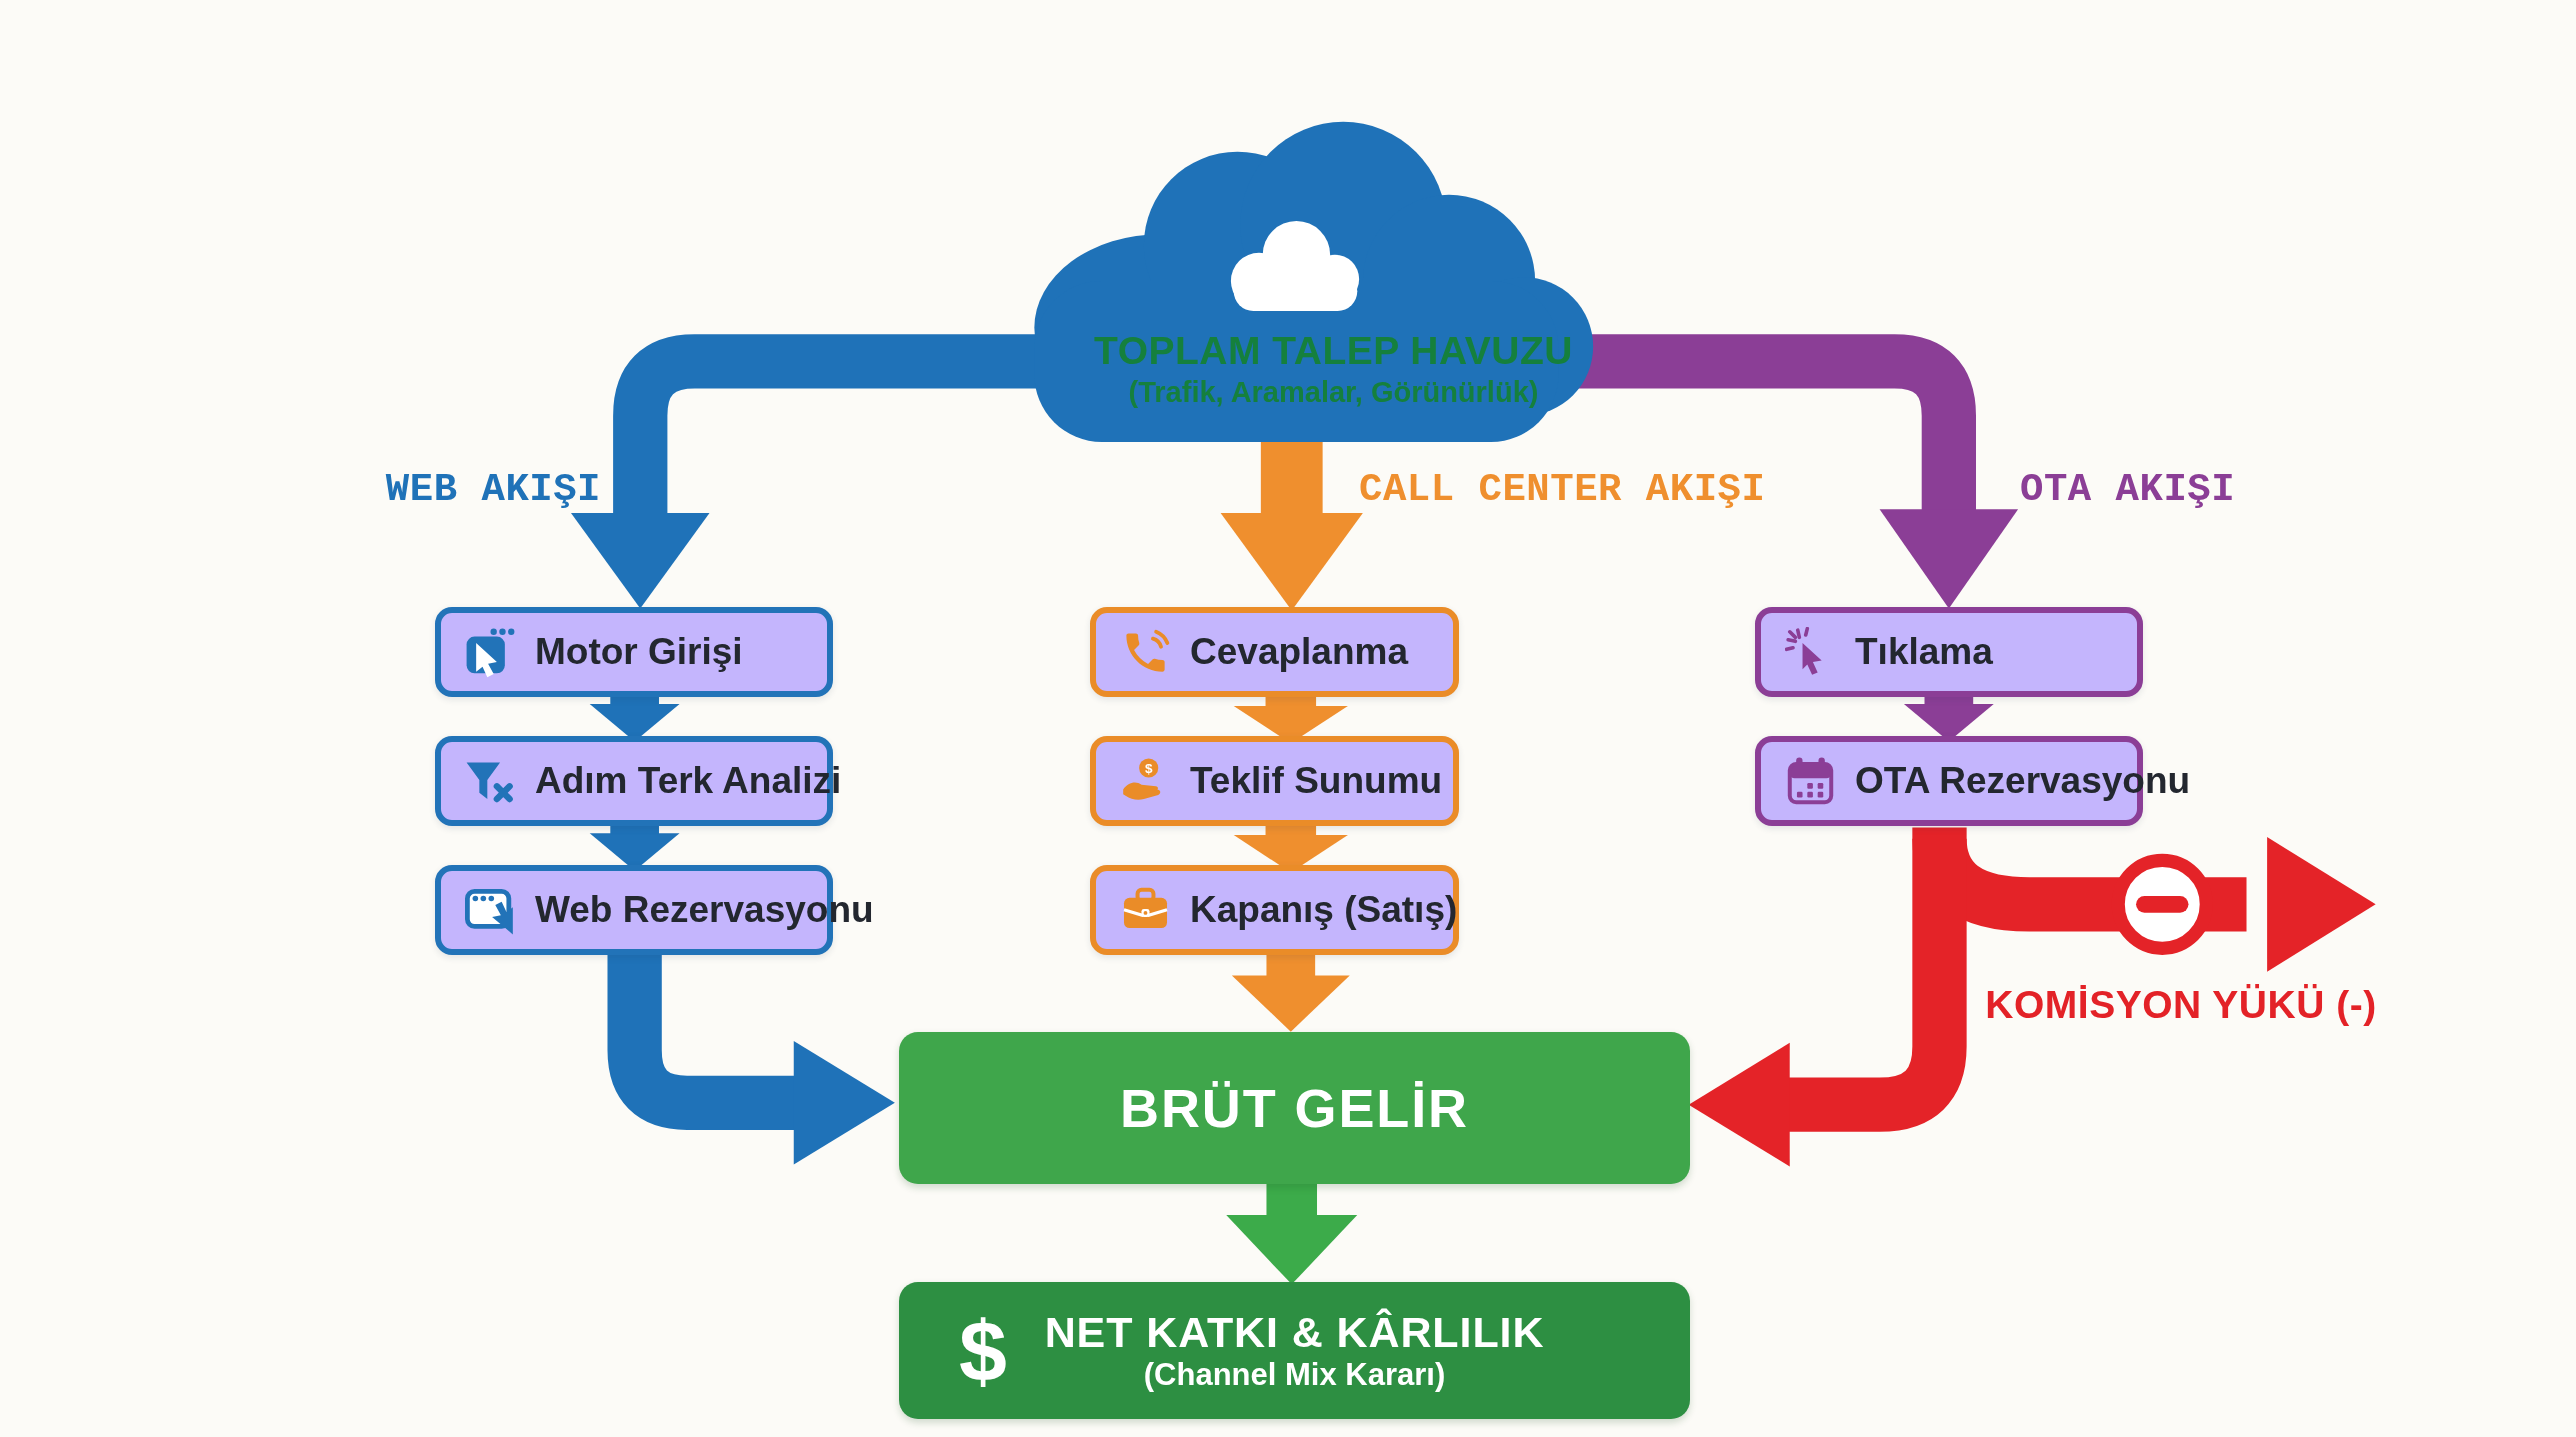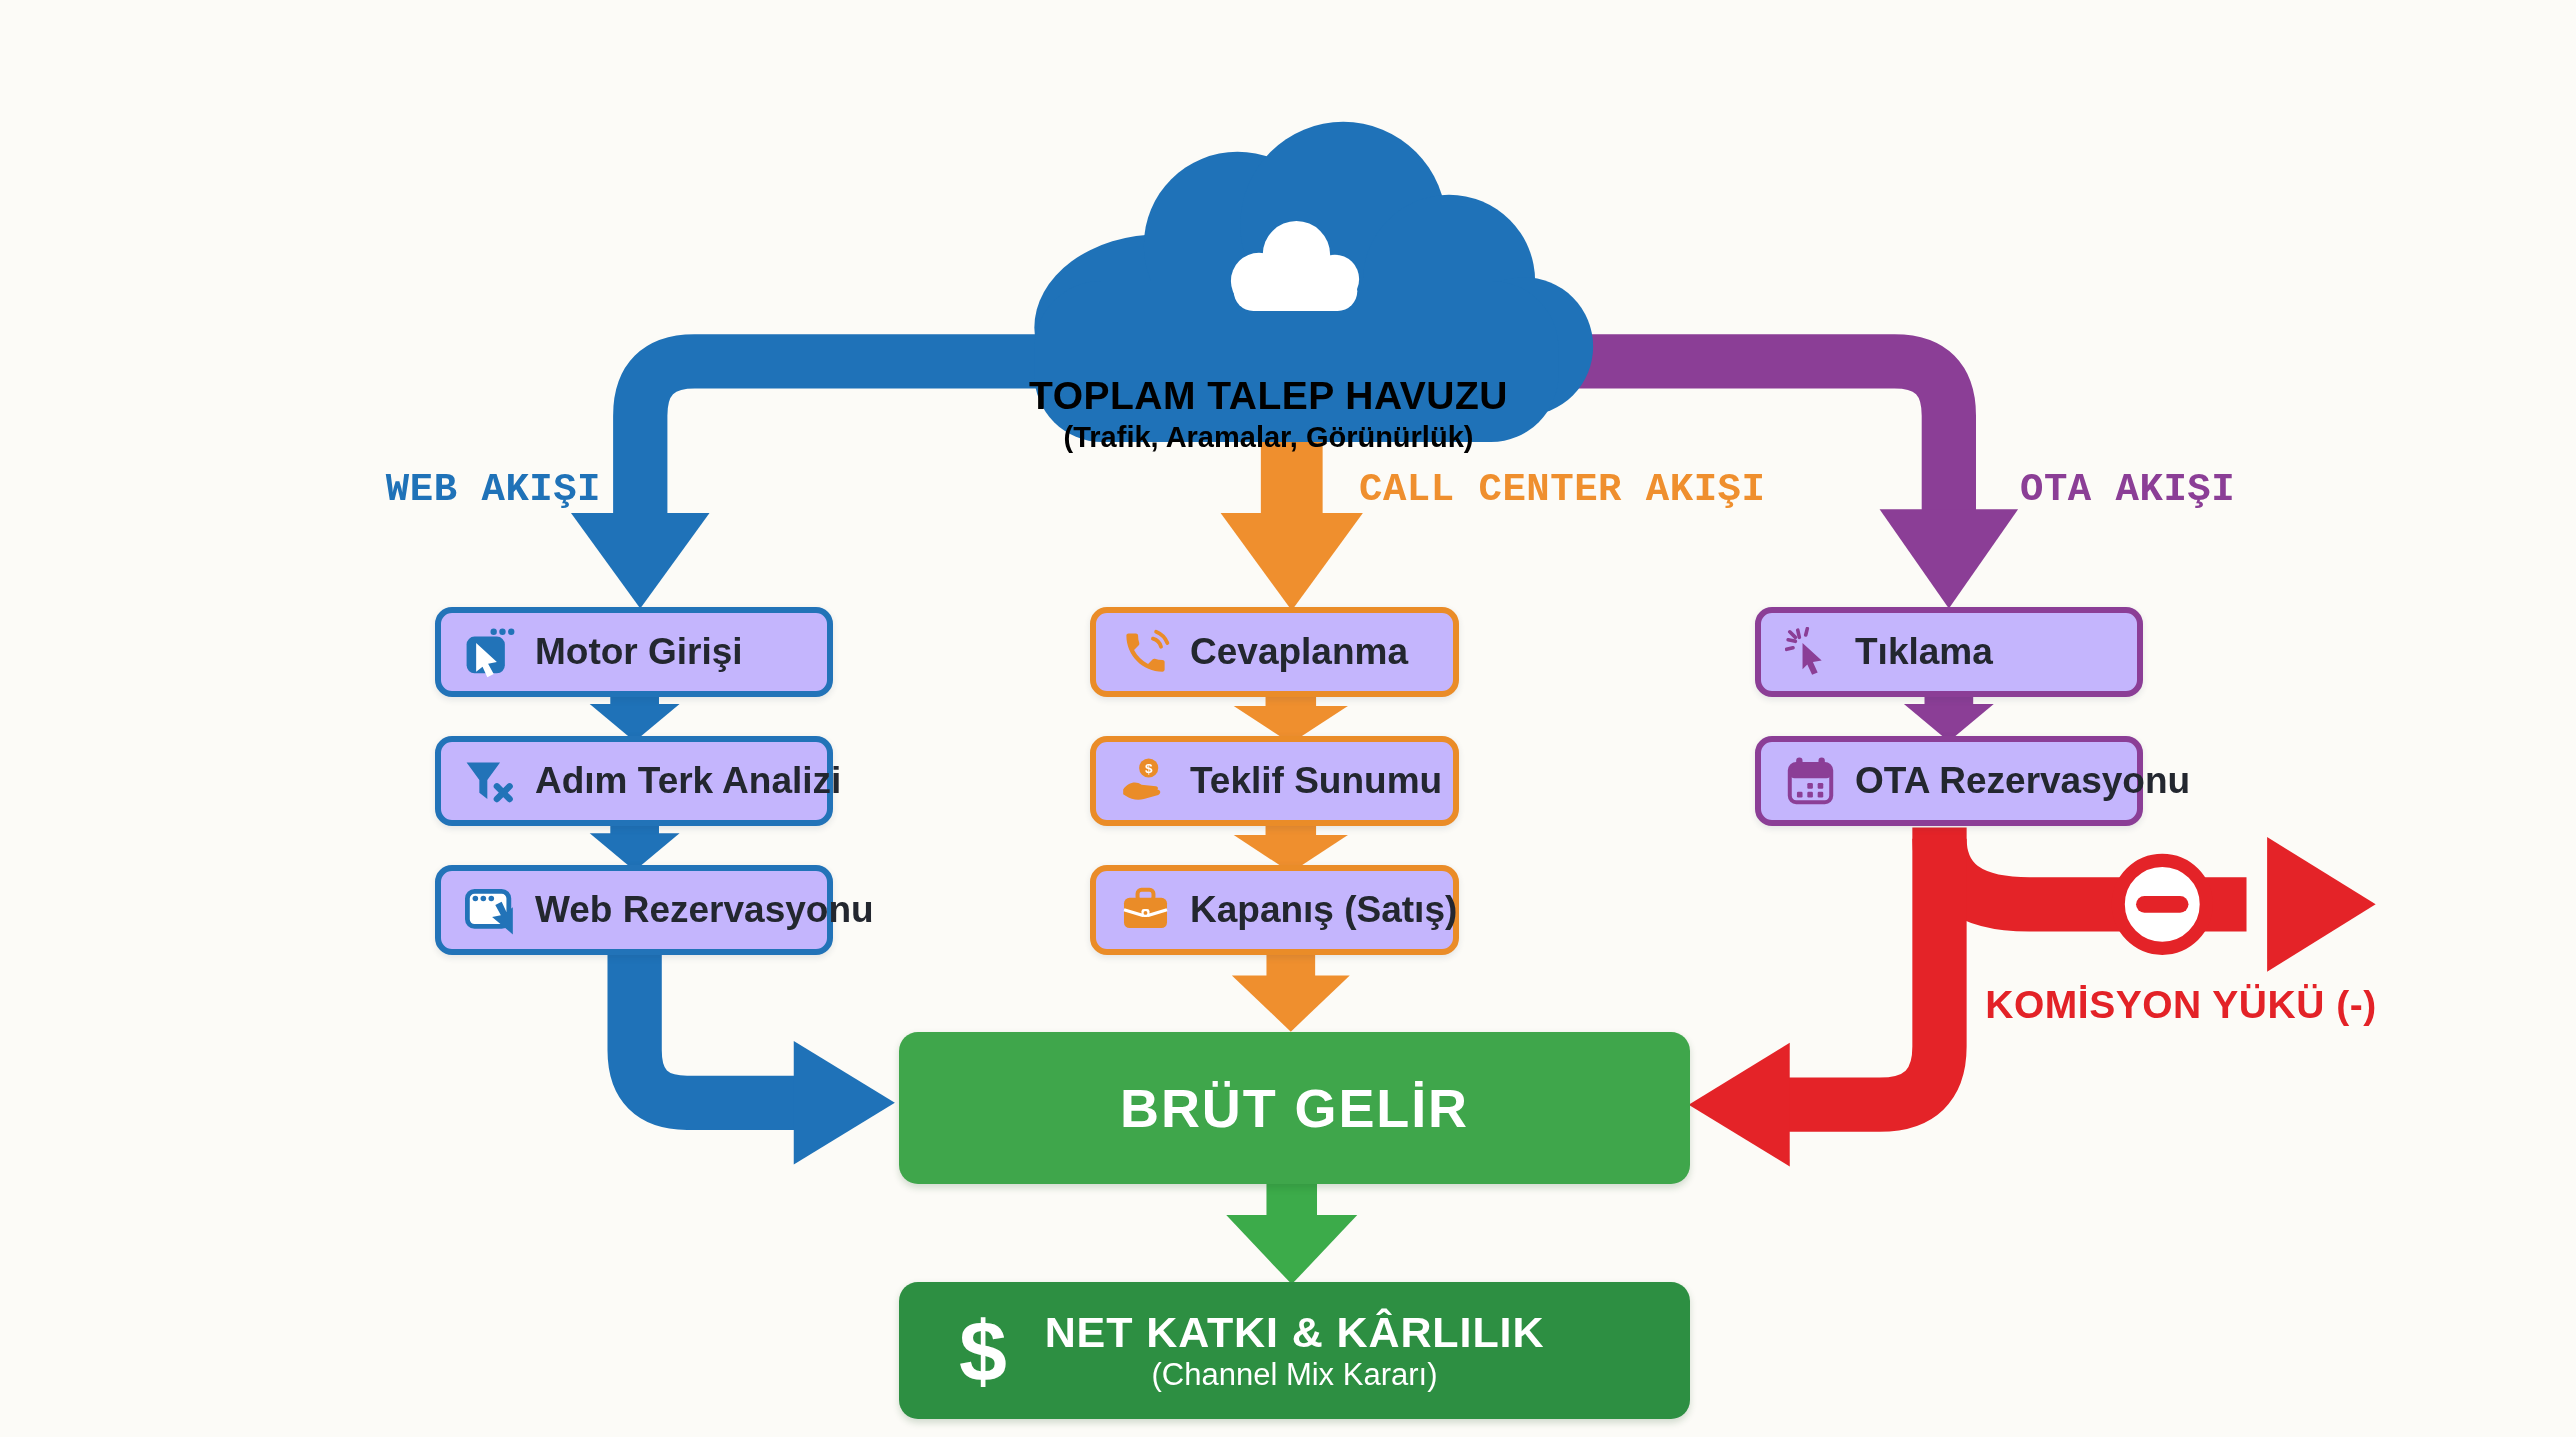--- a/index.html
+++ b/index.html
@@ -6,21 +6,21 @@
   html,body{margin:0;padding:0;background:#fcfbf7;}
   .stage{
     position:relative;width:2576px;height:1438px;overflow:hidden;
     background:#fcfbf7;font-family:"Liberation Sans","DejaVu Sans",sans-serif;
   }
   .title{
     position:absolute;left:0;right:0;top:28px;margin:0;text-align:center;
     font-size:60px;font-weight:800;letter-spacing:0.9px;color:#1c6fad;
   }
   .connectors{position:absolute;left:0;top:0;width:2576px;height:1438px;}
-  .cloud-text{position:absolute;left:997px;width:543px;text-align:center;color:#000000;margin-top:45px;}
+  .cloud-text{position:absolute;left:1062px;width:543px;text-align:center;color:#15803d;}
   .cloud-text.l1{top:329px;font-size:39px;font-weight:800;letter-spacing:0.5px;}
   .cloud-text.l2{top:376px;font-size:29px;font-weight:600;}
   .flow-label{position:absolute;top:468px;font-size:39px;font-weight:800;letter-spacing:0.5px;white-space:nowrap;font-family:Liberation Mono, monospace;}
   .flow-label.web{left:367px;width:234px;text-align:right;color:#1f72b8;}
   .flow-label.call{left:1359px;color:#ef8f2e;}
   .flow-label.ota{left:2020px;color:#8b3e96;}
   .step{
     position:absolute;height:90px;background:#c4b5fd;border-radius:17px;
     display:flex;align-items:center;gap:19px;padding:0 19px 0 24px;box-sizing:border-box;
     box-shadow:0 2.8px 6.6px rgba(30,50,80,.10);
@@ -32,21 +32,21 @@
   .step.col-ota{left:1755px;width:388px;border:6.6px solid #8b3e96;}
   .row1{top:607px;} .row2{top:736px;} .row3{top:865px;}
   .bigbox{
     position:absolute;left:899px;width:791px;border-radius:19px;color:#fff;
     display:flex;align-items:center;justify-content:center;text-align:right;
   }
   .gross{top:1032px;height:152px;background:#3fa64b;box-shadow:0 3.7px 7.5px rgba(20,80,30,.18);
     font-size:54px;font-weight:800;letter-spacing:1.9px;}
   .net{top:1282px;height:137px;background:#2d8f42;box-shadow:0 3.7px 7.5px rgba(20,80,30,.18);flex-direction:column;line-height:1.15;}
   .net .l1{font-size:43px;font-weight:800;letter-spacing:0.9px;}
-  .net .l2{font-size:31px;font-weight:400;}
+  .net .l2{font-size:31px;font-weight:700;}
   .net .dollar{position:absolute;left:60px;top:50%;transform:translateY(-50%);
     font-size:86px;font-weight:800;}
   .commission-label{
     position:absolute;left:1975px;top:983px;width:412px;text-align:center;
     font-size:39px;font-weight:800;color:#e32227;white-space:nowrap;letter-spacing:0.5px;
   }
 </style>
 </head>
 <body>
 

